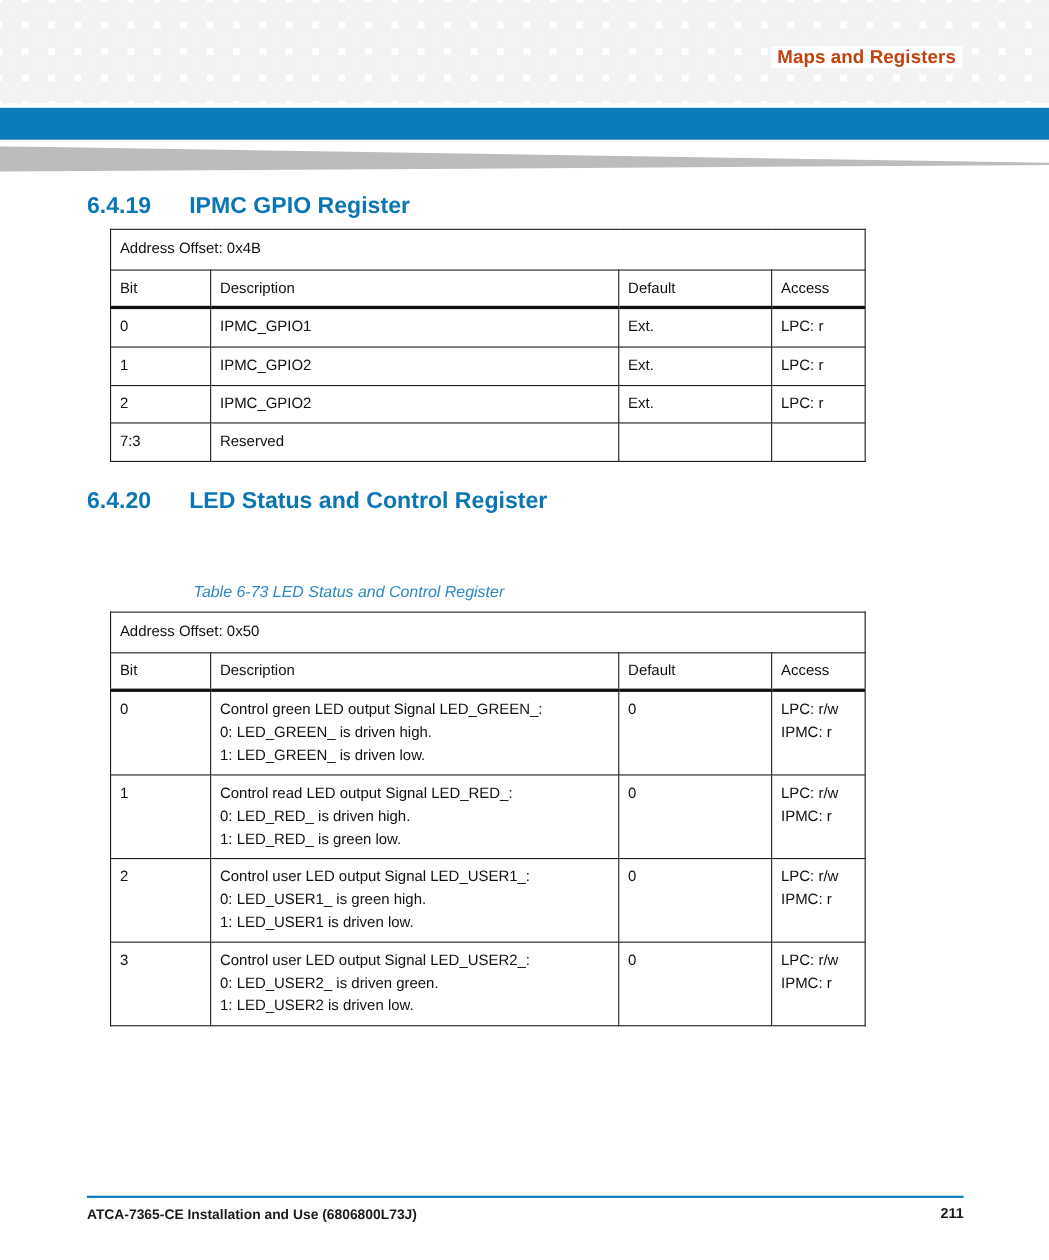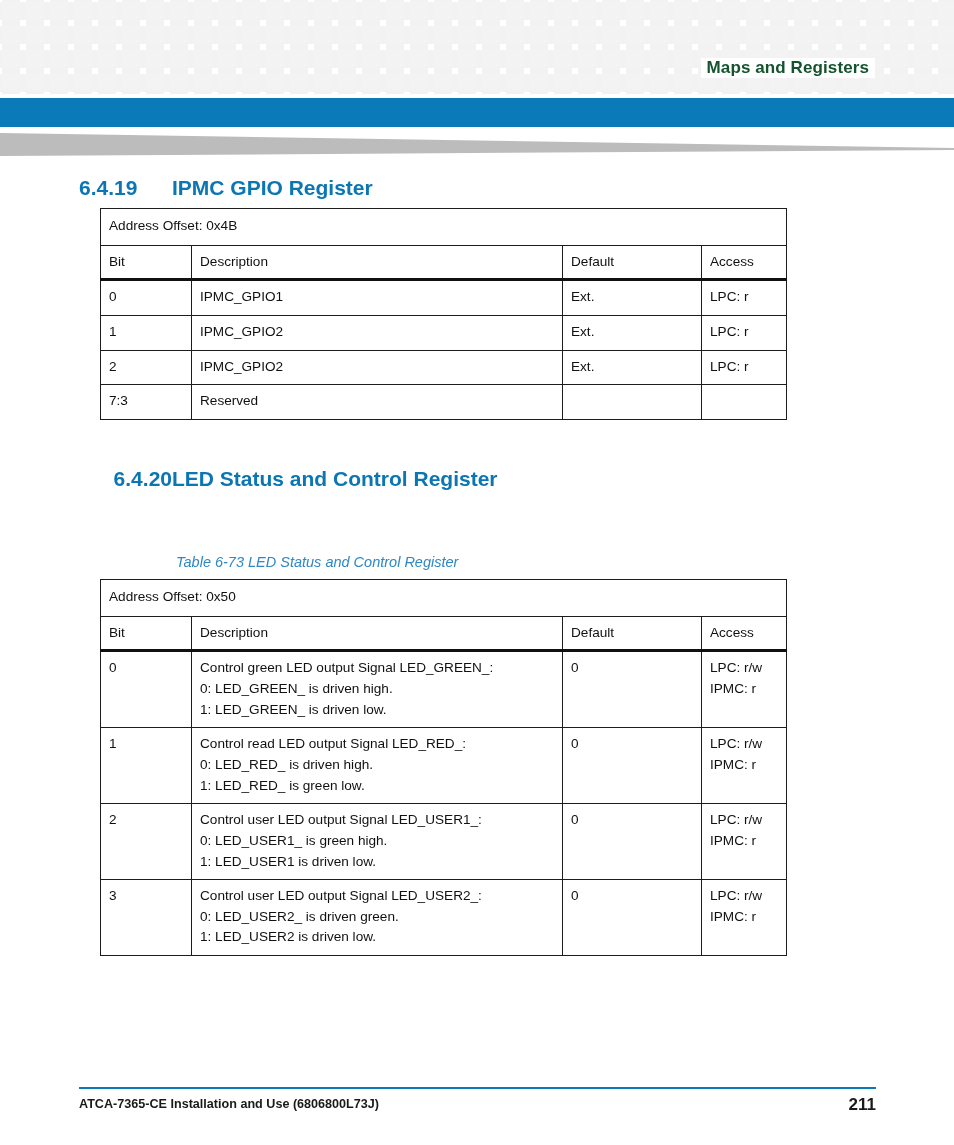--- a/index.html
+++ b/index.html
@@ -25,48 +25,47 @@
   .header-checks {
     position:absolute; left:0; top:0; width:954px; height:94px;
   }
   .header-checks .sq {
     position:absolute; width:18px; height:18px; background:#f3f3f3;
   }
   .header-title {
     position:absolute;
     right:79px; top:42px;
     font-size:17px; font-weight:bold;
-    color:#14532d;
+    color:#c2410c;
     letter-spacing:.1px;
     white-space:nowrap;
     z-index:3;
     padding:0 6px;
     background:#ffffff;
-    margin-top:16px;
   }
 
   
   .blue-bar {
     position:absolute; left:0; top:98px; width:954px; height:29px;
     background:#0b7ab8;
   }
   .swoosh {
     position:absolute; left:0; top:133px; width:954px; height:34px;
   }
 
   
   .content { position:absolute; left:0; top:167px; width:846px; }
 
   .section-heading {
     display:flex; align-items:baseline;
     color:#0b76b4;
     font-weight:bold;
   }
   .sec-1 { margin:9px 0 0 79px; }
-  .sec-2 { margin:47px 0 0 79px;text-align:right; }
+  .sec-2 { margin:24px 0 0 79px; }
   .section-number { font-size:21px; width:93px; flex:0 0 93px; }
   .section-title  { font-size:21px; }
 
   .table-caption {
     margin-left:176px;
     color:#2f87c4;
     font-style:italic;
     font-size:14.5px;
   }
   .cap-1 { margin-top:62px; }
@@ -104,21 +103,21 @@
   .footer-rule {
     position:absolute; left:79px; top:1087px; width:797px; height:2px;
     background:#0b7ab8;
   }
   .footer-text {
     position:absolute; left:79px; top:1097px;
     font-size:12.6px; font-weight:bold; color:#1a1a1a;
   }
   .footer-page {
     position:absolute; right:78px; top:1095px;
-    font-size:17px; font-weight:bold; color:#1a1a1a;
+    font-size:13px; font-weight:bold; color:#1a1a1a;
   }
 </style>
 </head>
 <body>
 
 <div class="header-band">
   <div class="header-checks" id="header-checks">
       <div class="sq" style="left: 2px; top: 2px;"></div>
       <div class="sq" style="left: 26px; top: 2px;"></div>
       <div class="sq" style="left: 50px; top: 2px;"></div>

